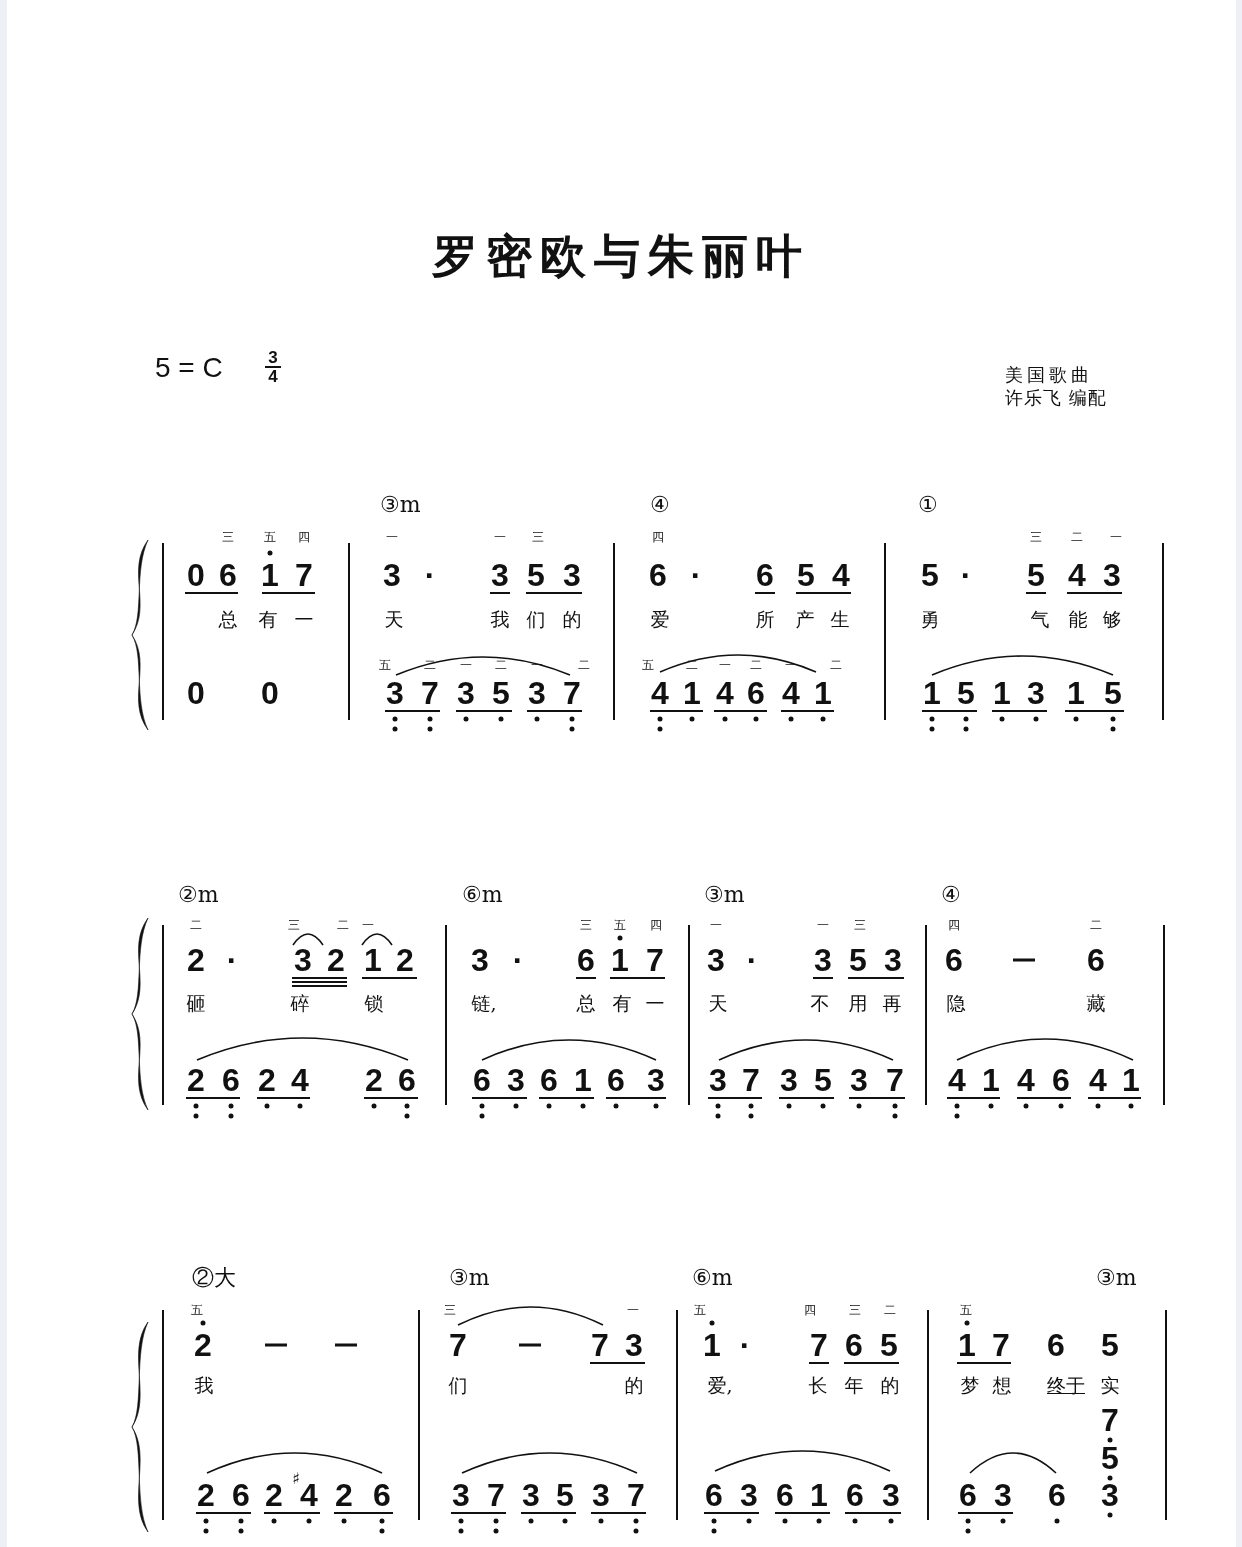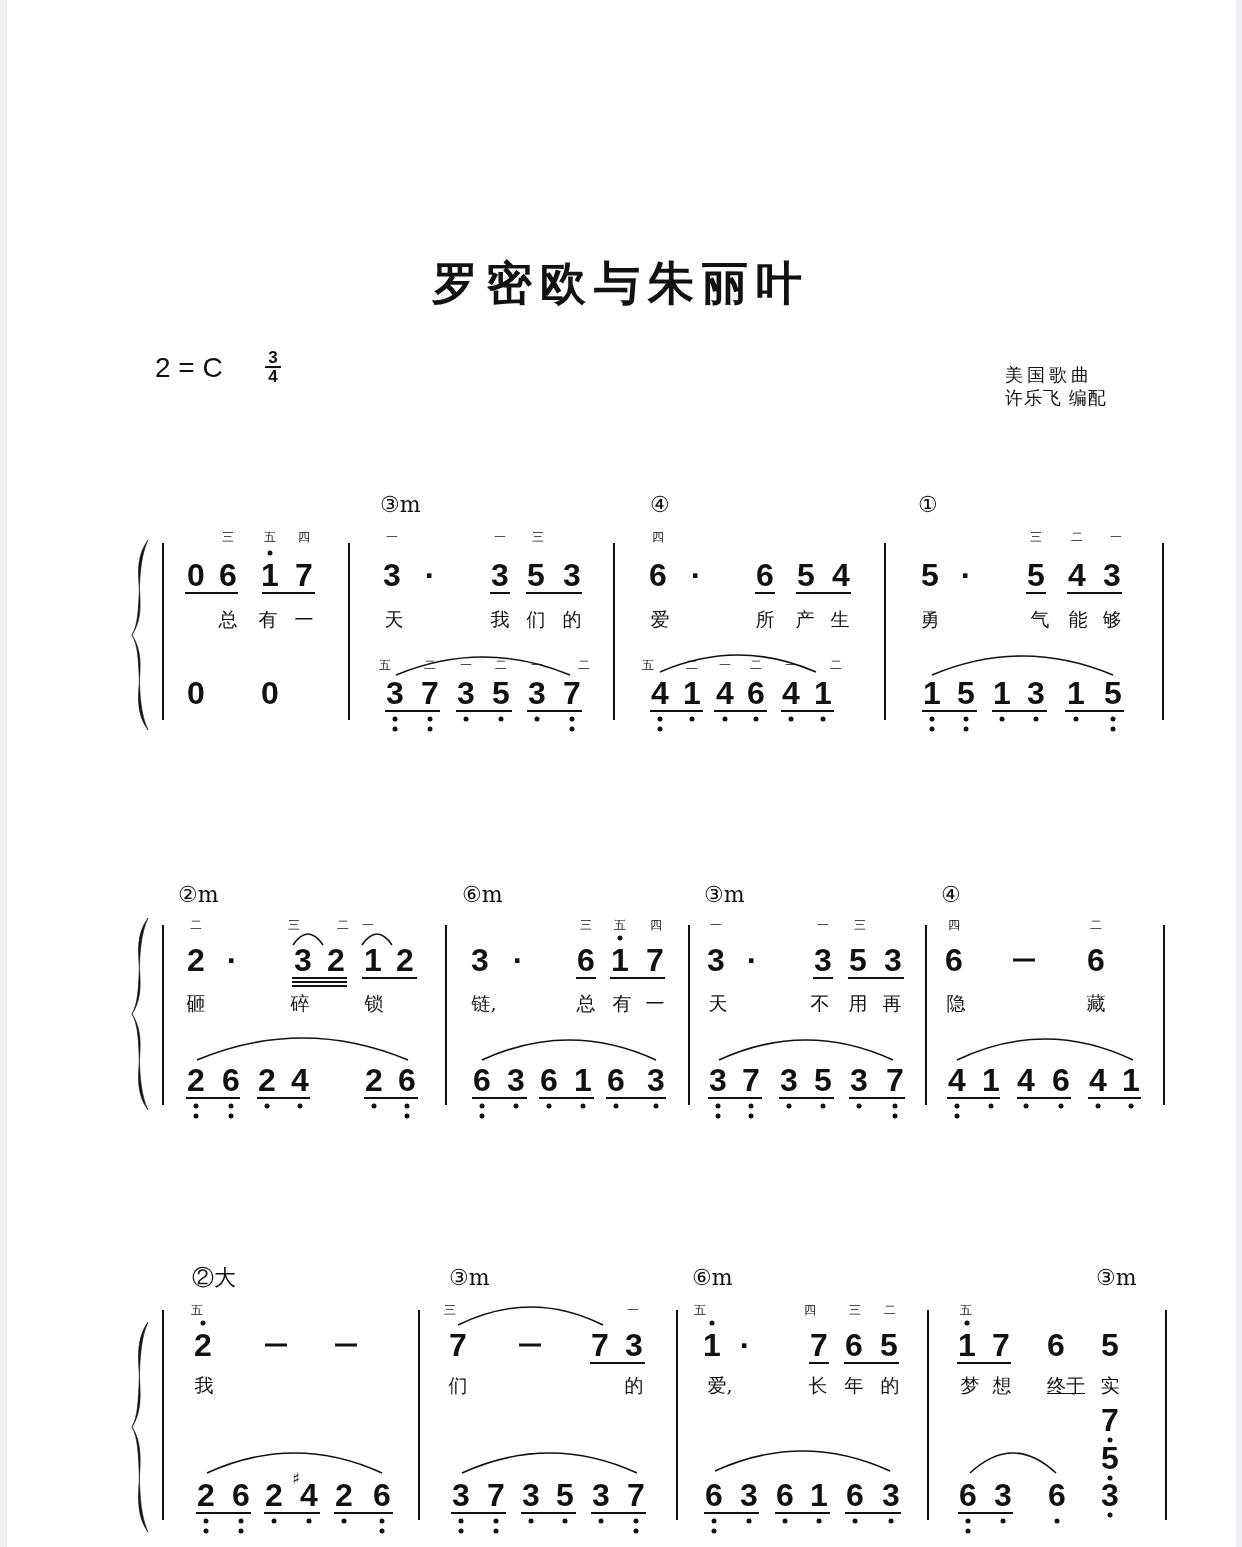--- a/index.html
+++ b/index.html
@@ -1,39 +1,39 @@
 <!DOCTYPE html>
 <html><head>
 <meta charset="utf-8">
 <style>
   html,body{margin:0;padding:0;}
   body{width:1242px;height:1547px;background:#eef0f5;position:relative;overflow:hidden;font-family:"Liberation Sans",sans-serif;}
   #page{position:absolute;left:7px;top:0;width:1229px;height:1547px;background:#ffffff;}
-  .title{position:absolute;left:0;width:1242px;top:226px;text-align:center;font-family:"DejaVu Serif",serif;font-weight:bold;font-size:46px;letter-spacing:8px;color:#111;margin-top:27px;}
+  .title{position:absolute;left:0;width:1242px;top:226px;text-align:center;font-family:"DejaVu Serif",serif;font-weight:bold;font-size:46px;letter-spacing:8px;color:#111;}
   .key{position:absolute;left:155px;top:352px;font-family:"Liberation Sans",sans-serif;font-size:28px;color:#111;white-space:pre;}
   .timesig{position:absolute;left:264px;top:349px;width:18px;text-align:center;font-family:"Liberation Sans",sans-serif;font-weight:bold;font-size:17px;line-height:17px;color:#111;}
   .timesig .line{display:block;height:2px;background:#111;margin:0 1px;}
   .credit{position:absolute;left:1005px;font-family:"DejaVu Serif",serif;font-size:18px;color:#111;letter-spacing:4px;white-space:nowrap;}
   .note{position:absolute;font-family:"Liberation Sans",sans-serif;font-weight:bold;font-size:32px;line-height:32px;color:#111;width:22px;text-align:center;transform:translate(-50%,-50%);}
   .lyr{position:absolute;font-family:"DejaVu Serif",serif;font-size:19px;line-height:20px;color:#111;transform:translate(-50%,-50%);white-space:nowrap;}
   .fing{position:absolute;font-family:"DejaVu Serif",serif;font-size:12px;line-height:12px;color:#111;transform:translate(-50%,-50%);}
   .chord{position:absolute;font-family:"DejaVu Serif",serif;font-size:22px;line-height:22px;color:#111;transform:translate(0,-50%);white-space:nowrap;}
   .bar{position:absolute;width:2px;background:#111;}
   .ul{position:absolute;height:2px;background:#111;}
   .dot{position:absolute;width:5px;height:5px;border-radius:50%;background:#111;transform:translate(-50%,-50%);}
   .dash{position:absolute;width:22px;height:3px;background:#111;transform:translate(-50%,-50%);}
   svg.over{position:absolute;left:0;top:0;}
 </style>
 </head>
 <body>
 
 <div id="page"></div>
 
 <div class="title">罗密欧与朱丽叶</div>
-<div class="key">2 = C</div>
+<div class="key">5 = C</div>
 <div class="timesig">
   <span>3</span>
   <span class="line"></span>
   <span>4</span>
 </div>
 <div class="credit" style="top:363px">美国歌曲</div>
 <div class="credit" style="top:386px;letter-spacing:1px">许乐飞 编配</div>
 
 <div id="score">
     <div class="bar" style="left: 162px; top: 543px; height: 177px;"></div>

